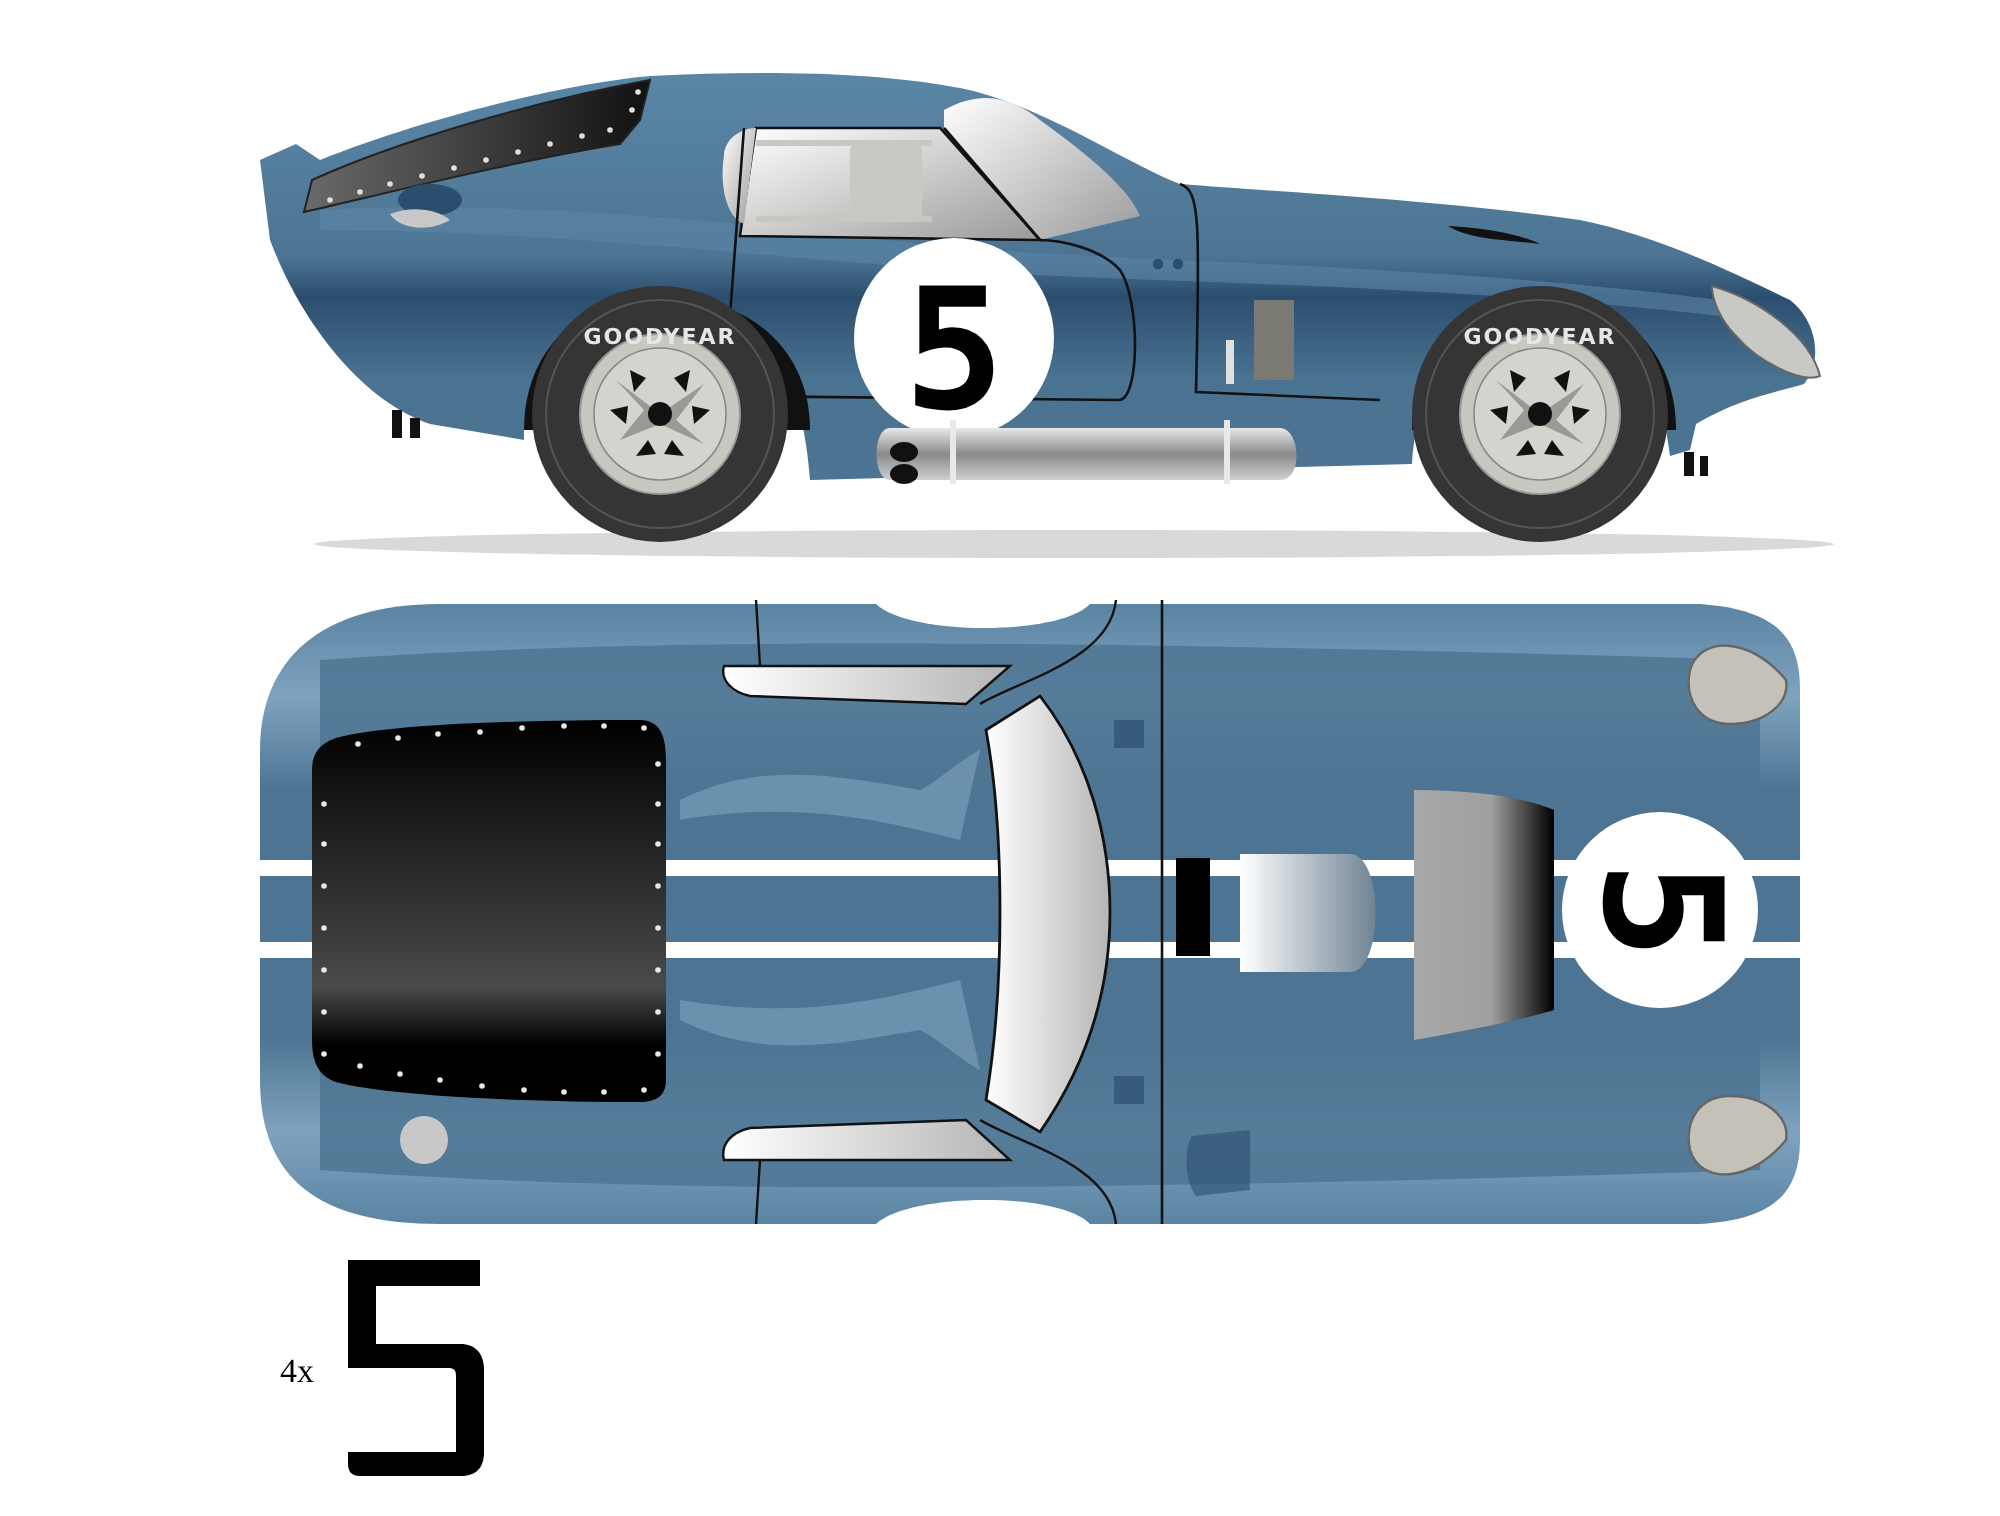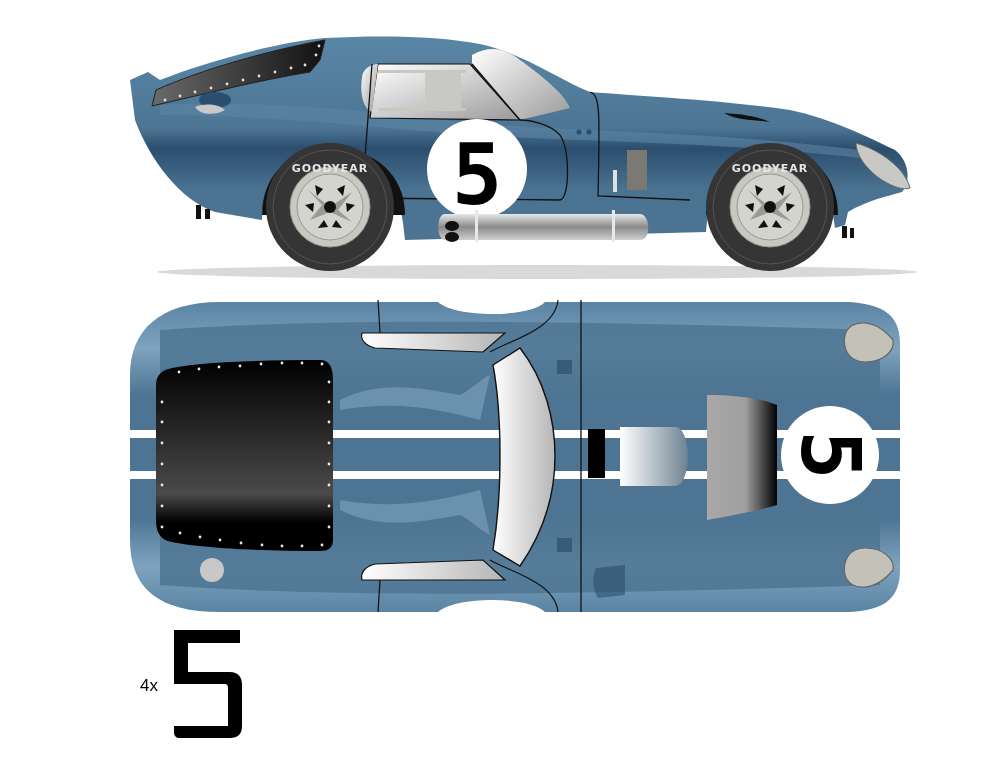--- a/index.html
+++ b/index.html
@@ -1,20 +1,20 @@
 <!DOCTYPE html>
 <html><head>
 <meta charset="utf-8">
 <style>
   html, body { margin: 0; padding: 0; background: #ffffff; }
   body { width: 1000px; height: 758px; position: relative; overflow: hidden;
          font-family: "Liberation Sans", sans-serif; }
   #stage { position: absolute; left: 0; top: 0; width: 1000px; height: 758px; }
   .decal-note { position: absolute; left: 140px; top: 676px; font-size: 17px; color: #000;
-                font-family: Liberation Sans, sans-serif; }
+                font-family: Liberation Serif, serif; }
   .decal-number { position: absolute; left: 166px; top: 622px; }
 </style>
 </head>
 <body>
 
 <div id="stage">
 <svg width="1000" height="758" viewBox="0 0 1000 758" xmlns="http://www.w3.org/2000/svg">
   <defs>
     <linearGradient id="bodySide" x1="0" y1="0" x2="0" y2="1">
       <stop offset="0" stop-color="#5a86a6"></stop>

